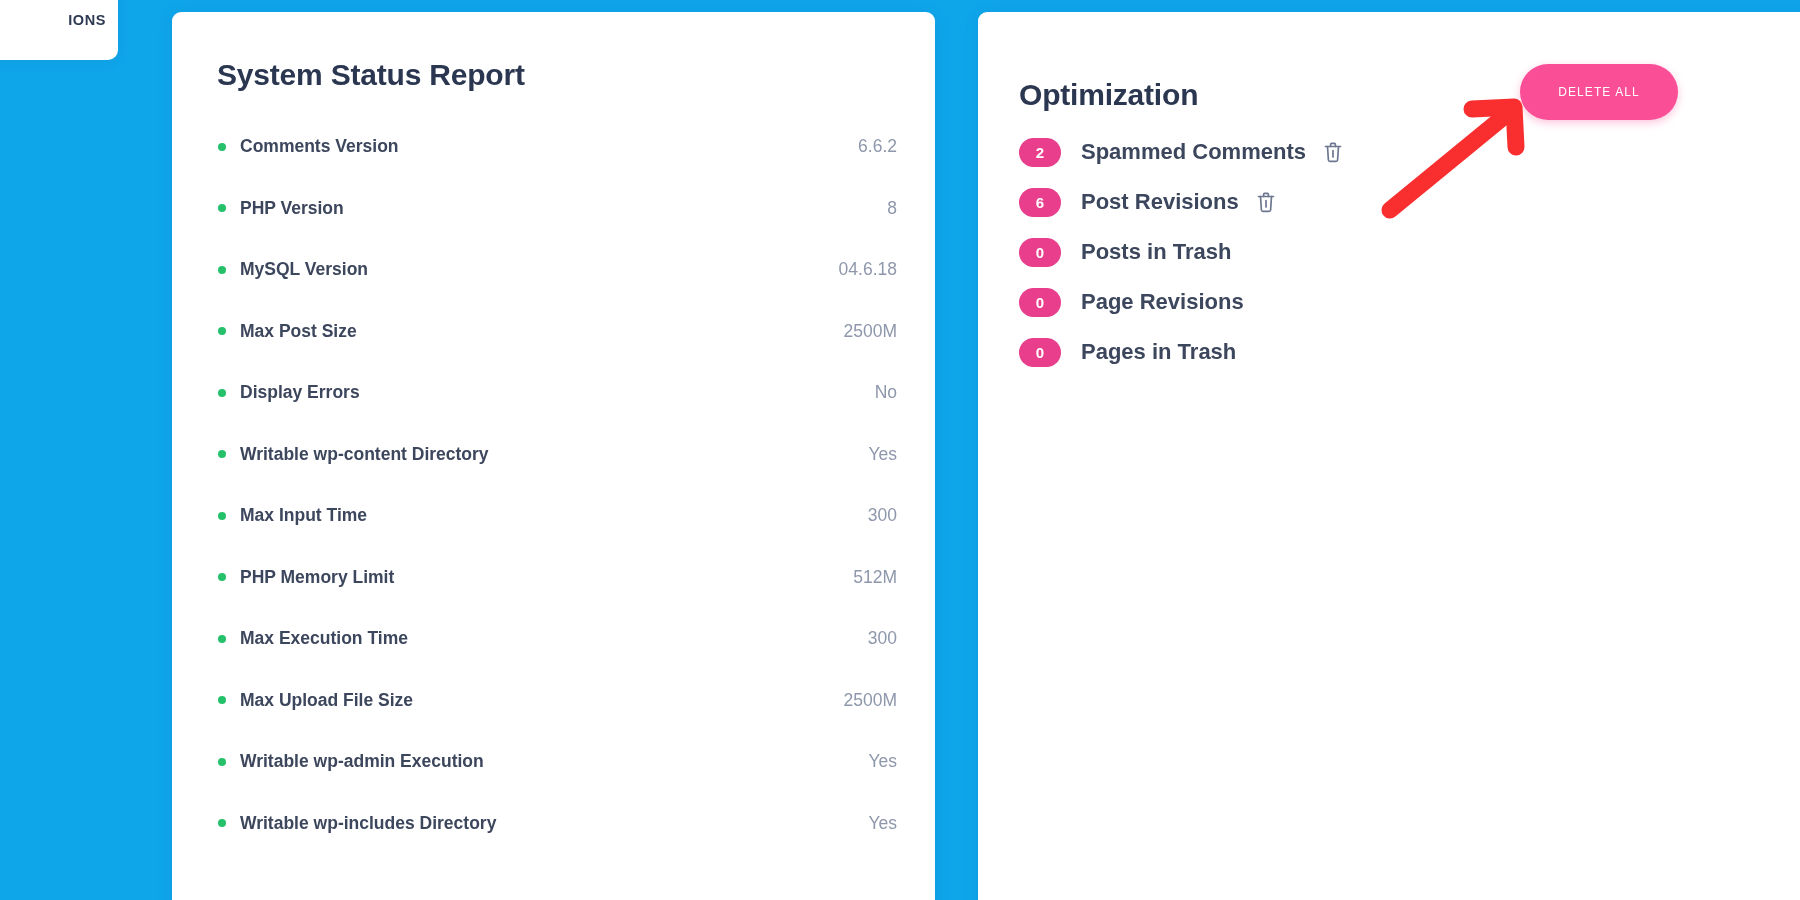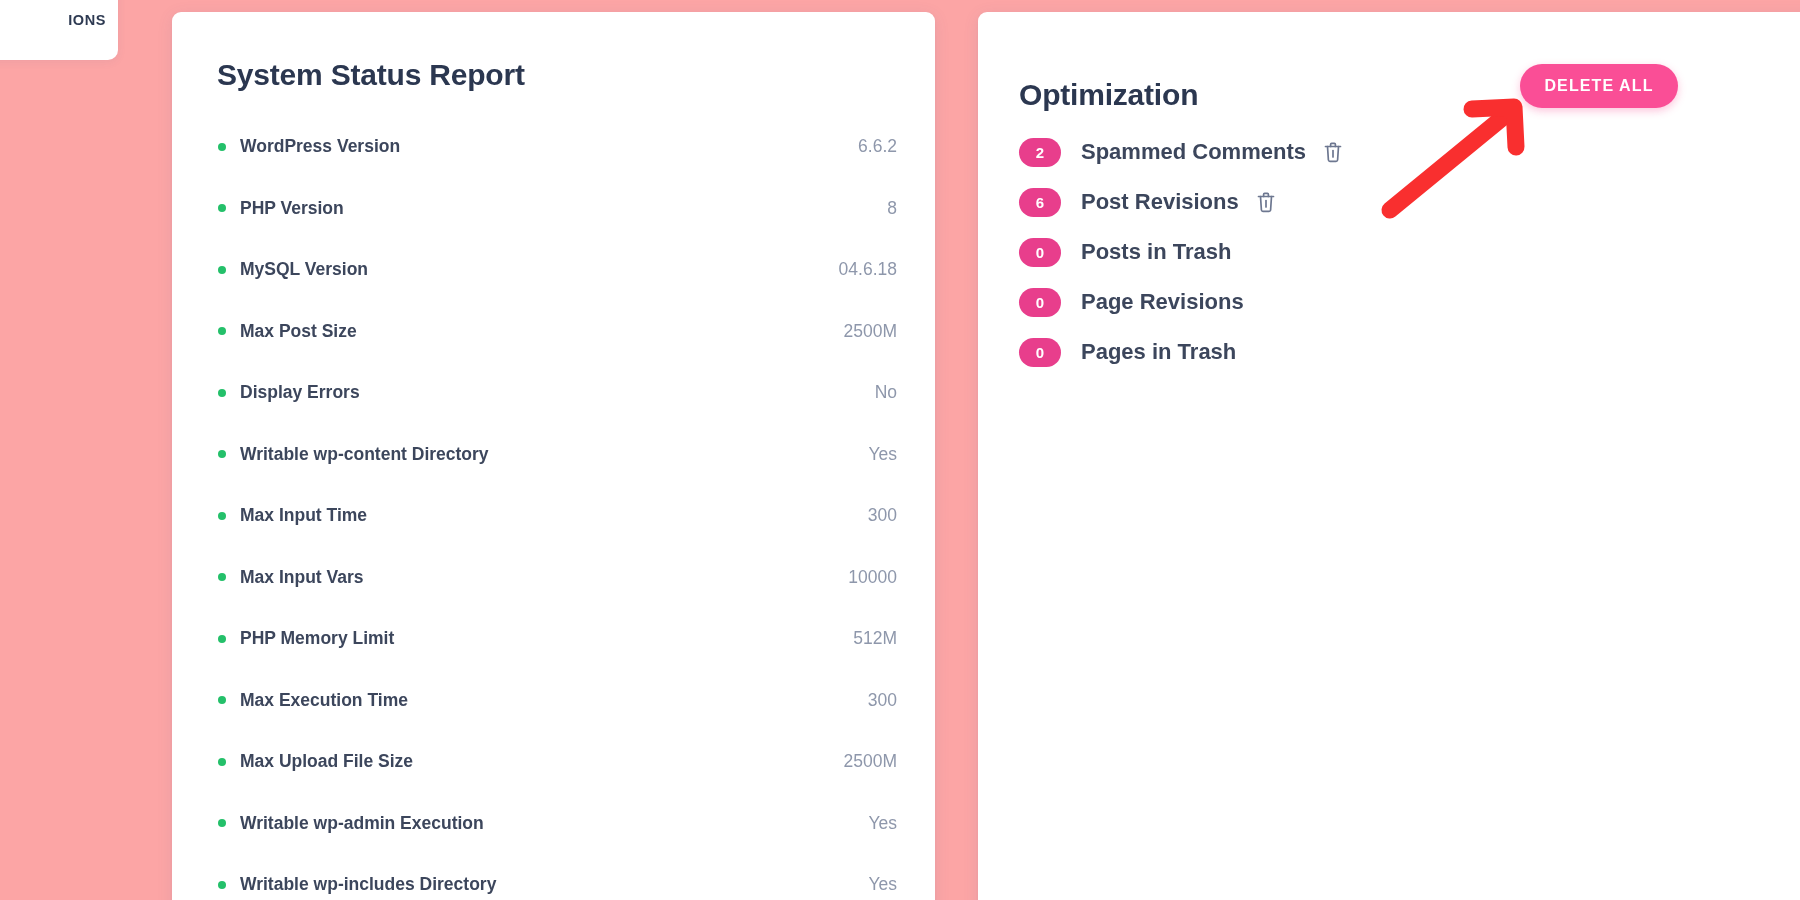--- a/index.html
+++ b/index.html
@@ -155,59 +155,59 @@
     align-items: center;
     color: #6d7790;
   }
 
   
   #delete-all-button {
     position: absolute;
     left: 542px;
     top: 52px;
     width: 158px;
-    height: 44px;
+    height: 56px;
     border: none;
     border-radius: 30px;
     background: #fa4e96;
     color: #ffffff;
     font-family: "Liberation Sans", sans-serif;
-    font-size: 16px;
-    font-weight: 700;
+    font-size: 12px;
+    font-weight: 400;
     letter-spacing: 1.1px;
     cursor: pointer;
     box-shadow: 0 3px 9px rgba(250, 78, 150, 0.33);
   }
 
   
   #annotation-arrow {
     position: absolute;
     left: 1370px;
     top: 85px;
     width: 220px;
     height: 140px;
     pointer-events: none;
   }
 </style>
 </head>
 <body>
 
-<div id="page-root" style="background: #fca5a5; padding-left: 34px;">
+<div id="page-root" style="background: #0ea5e9; padding-left: 34px;">
 
   <div class="corner-panel">
     <span class="corner-panel-label">IONS</span>
   </div>
 
   <div class="card" id="status-card">
     <div class="card-title">System Status Report</div>
 
     <div class="status-list" id="status-list">
         <div class="status-row">
           <span class="status-dot" style="background: rgb(36, 192, 106);"></span>
-          <span class="status-label">WordPress Version</span>
+          <span class="status-label">Comments Version</span>
           <span class="status-value">6.6.2</span>
         </div>
         <div class="status-row">
           <span class="status-dot" style="background: rgb(36, 192, 106);"></span>
           <span class="status-label">PHP Version</span>
           <span class="status-value">8</span>
         </div>
         <div class="status-row">
           <span class="status-dot" style="background: rgb(36, 192, 106);"></span>
           <span class="status-label">MySQL Version</span>
@@ -225,25 +225,20 @@
         </div>
         <div class="status-row">
           <span class="status-dot" style="background: rgb(36, 192, 106);"></span>
           <span class="status-label">Writable wp-content Directory</span>
           <span class="status-value">Yes</span>
         </div>
         <div class="status-row">
           <span class="status-dot" style="background: rgb(36, 192, 106);"></span>
           <span class="status-label">Max Input Time</span>
           <span class="status-value">300</span>
-        </div>
-        <div class="status-row">
-          <span class="status-dot" style="background: rgb(36, 192, 106);"></span>
-          <span class="status-label">Max Input Vars</span>
-          <span class="status-value">10000</span>
         </div>
         <div class="status-row">
           <span class="status-dot" style="background: rgb(36, 192, 106);"></span>
           <span class="status-label">PHP Memory Limit</span>
           <span class="status-value">512M</span>
         </div>
         <div class="status-row">
           <span class="status-dot" style="background: rgb(36, 192, 106);"></span>
           <span class="status-label">Max Execution Time</span>
           <span class="status-value">300</span>

